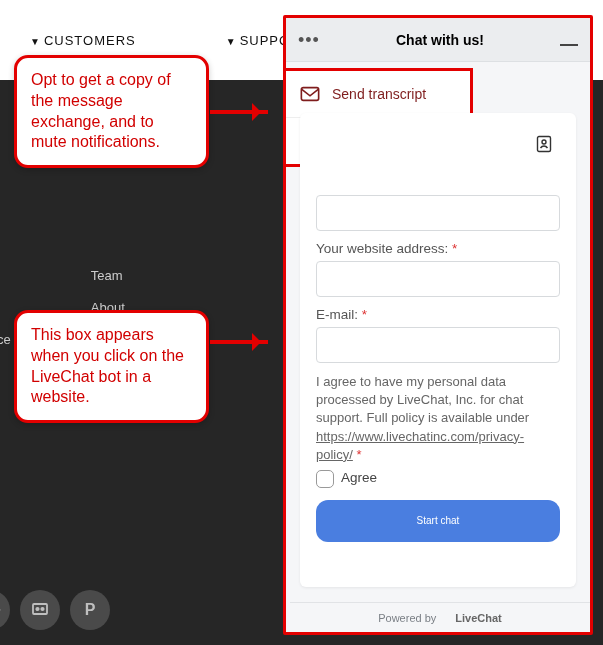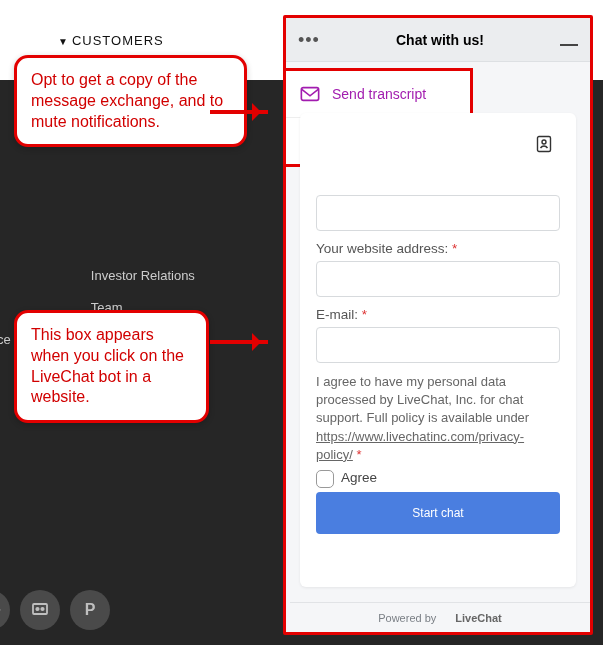--- a/index.html
+++ b/index.html
@@ -4,21 +4,21 @@
 <style>
 * { margin: 0; padding: 0; box-sizing: border-box; }
 body {
   width: 603px; height: 645px;
   font-family: -apple-system, BlinkMacSystemFont, "Segoe UI", Arial, sans-serif;
   background: #fff; position: relative; overflow: hidden;
 }
 .top-bar {
   height: 80px; background: #fff; display: flex; align-items: center; padding: 0 30px; gap: 90px;
 }
-.nav-item { font-size: 13px; letter-spacing: 1px; color: #111; cursor: pointer; margin-left: 28px; }
+.nav-item { font-size: 13px; letter-spacing: 1px; color: #111; cursor: pointer; }
 .nav-item .tri { font-size: 10px; margin-right: 3px; }
 .dark-bg {
   position: absolute; top: 80px; left: 0; right: 0; bottom: 0;
   background: #262626;
 }
 .footer-cols {
   position: absolute; top: 180px; left: -60px; display: flex; gap: 80px;
   color: #ccc; font-size: 13px; line-height: 32px;
 }
 .footer-col { display: flex; flex-direction: column; }
@@ -48,21 +48,21 @@
 
 .menu-popup {
   position: absolute; top: 50px; left: -3px; width: 190px;
   background: #fff; border: 3px solid #e30000;
 }
 .menu-item {
   display: flex; align-items: center; gap: 12px; padding: 14px 14px; font-size: 14px; color: #444;
   cursor: pointer;
 }
 .menu-item + .menu-item { border-top: 1px solid #eee; }
-.menu-item.muted { color: #a21caf; }
+.menu-item.muted { color: #7f1d1d; }
 .menu-svg { width: 20px; height: 18px; stroke: currentColor; fill: none; stroke-width: 1.8; }
 .menu-item strong { font-weight: 600; color: #222; }
 
 .form-card {
   position: absolute; top: 95px; left: 14px; right: 14px; bottom: 45px;
   background: #fff; border-radius: 6px; padding: 14px 16px 16px;
   box-shadow: 0 1px 3px rgba(0,0,0,.07);
 }
 .field-row { margin-bottom: 10px; }
 .field-row.first input { margin-top: 68px; }
@@ -79,36 +79,36 @@
 }
 .consent {
   font-size: 13px; color: #666; line-height: 1.4; margin-top: 6px;
 }
 .consent a { color: #666; text-decoration: underline; }
 .agree-row { display: flex; align-items: flex-start; gap: 7px; margin-top: 6px; font-size: 13.5px; color: #444; }
 .checkbox {
   width: 18px; height: 18px; border: 1.5px solid #999; border-radius: 5px; background: #fff; cursor: pointer;
 }
 .start-btn {
-  width: 100%; height: 42px; margin-top: 4px; background: #4a7ee0; border: none;
-  border-radius: 4px; color: #fff; font-size: 12px; font-weight: 500; cursor: pointer;
+  width: 100%; height: 42px; margin-top: 12px; background: #4a7ee0; border: none;
+  border-radius: 12px; color: #fff; font-size: 10px; font-weight: 500; cursor: pointer;
 }
 .powered {
   position: absolute; bottom: 0; left: 4px; right: 0; height: 30px;
   border-top: 1px solid #e1e3e6; display: flex; align-items: center; justify-content: center;
   font-size: 11px; color: #7a7f85; background: #f5f6f8;
 }
 .powered b { font-weight: 700; margin-left: 19px; color: #666; }
 
 .callout {
   position: absolute; background: #fff; border: 3px solid #e30000; border-radius: 14px;
   padding: 12px 14px; color: #d10000; font-size: 16px; line-height: 1.3;
   box-shadow: 0 2px 6px rgba(0,0,0,.2);
 }
-.callout1 { top: 55px; left: 14px; width: 233px; }
+.callout1 { top: 55px; left: 14px; width: 195px; }
 .callout2 { top: 290px; left: 14px; width: 195px; margin-top: 20px; }
 .arrow {
   position: absolute; height: 4px; background: #e30000;
 }
 .arrow::after {
   content: ""; position: absolute; right: -2px; top: -7px;
   border: 9px solid transparent; border-left-color: #e30000;
 }
 .arrow1 { top: 110px; left: 210px; width: 58px; }
 .arrow2 { top: 340px; left: 210px; width: 58px; }
@@ -124,21 +124,20 @@
 <div class="dark-bg">
   <div class="footer-cols">
     <div class="footer-col">
       <span>ity</span>
       <span>s</span>
       <span>Marketplace</span>
       <span>evelopers</span>
       <span>ta</span>
     </div>
     <div class="footer-col">
-      <span>Investor Relations</span>
       <span>Team</span>
       <span>About</span>
       <span>Partner Program</span>
     </div>
   </div>
   <div class="social">
     <div class="social-label">DIA</div>
     <div class="social-row">
       <div class="social-circle">G+</div>
       <div class="social-circle">

